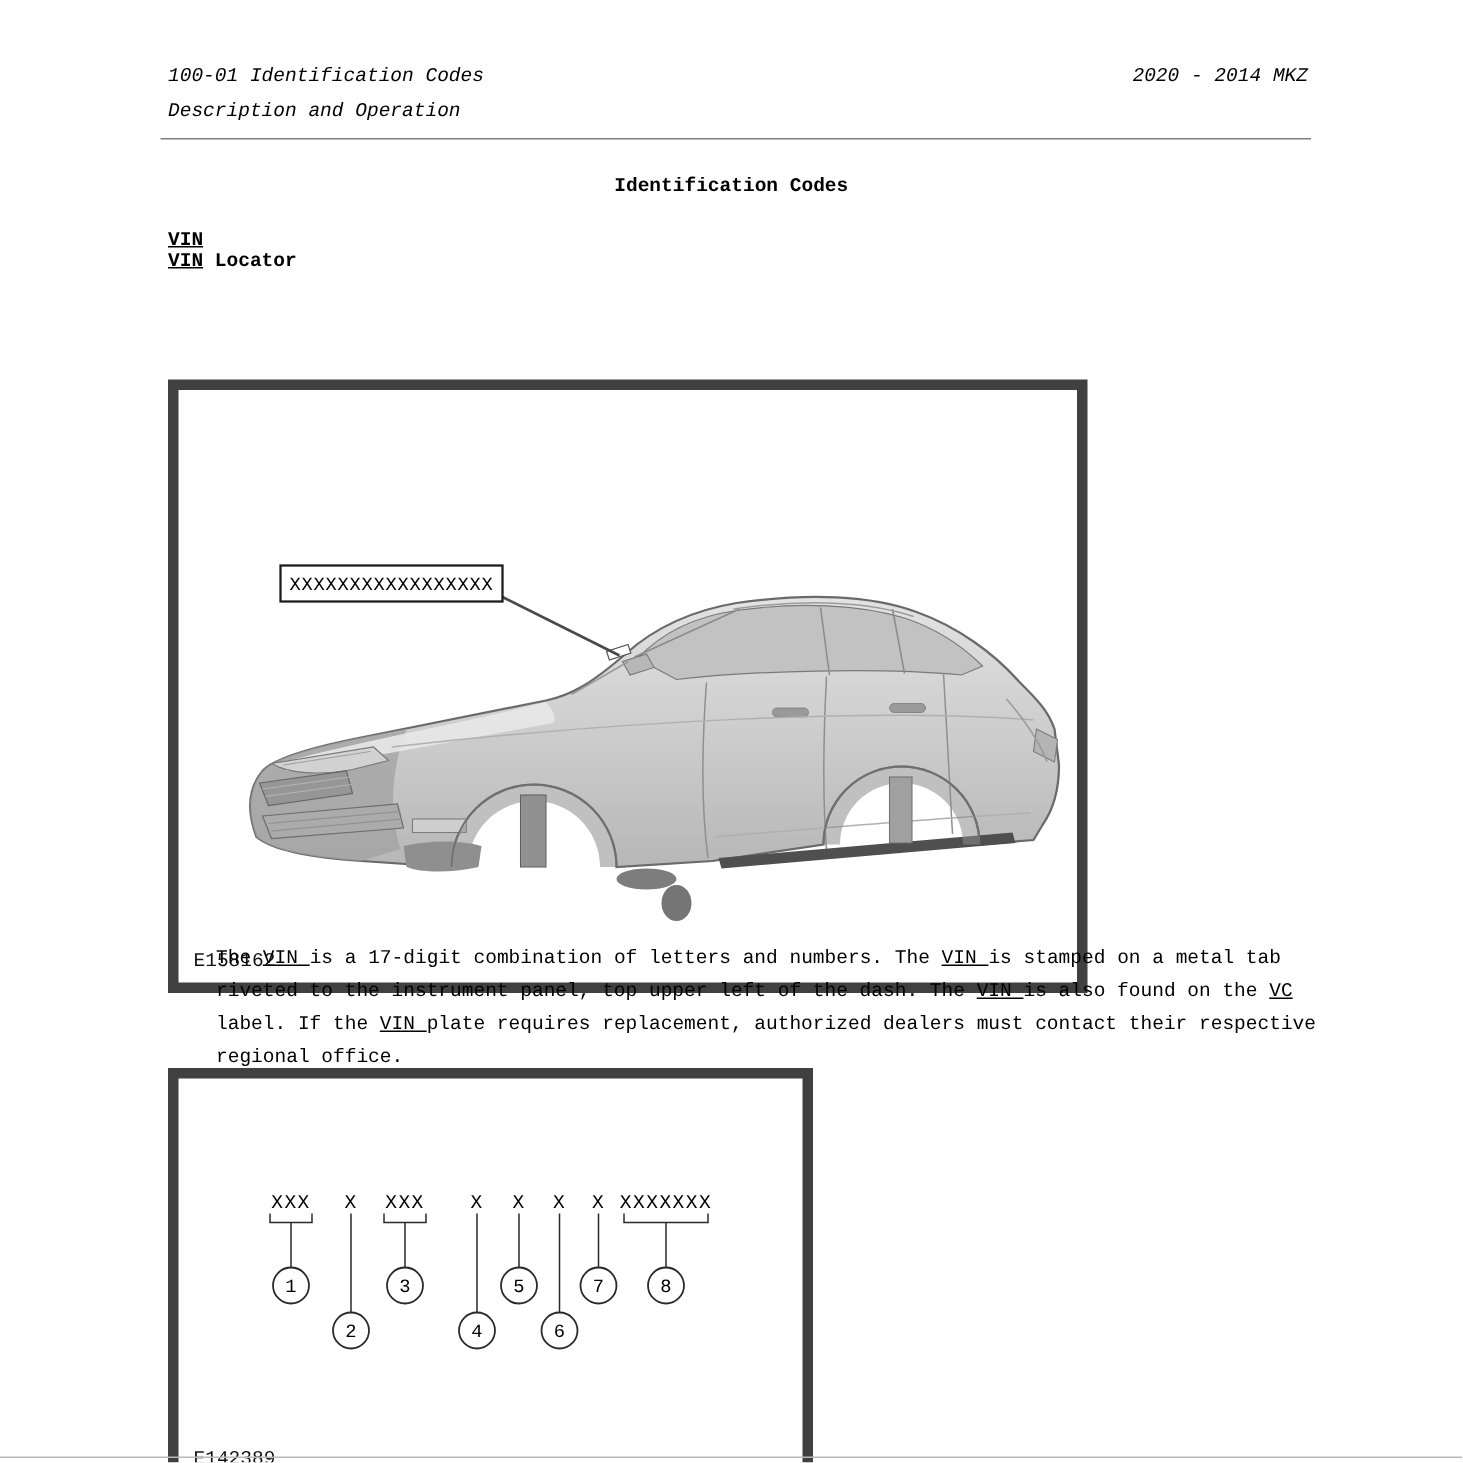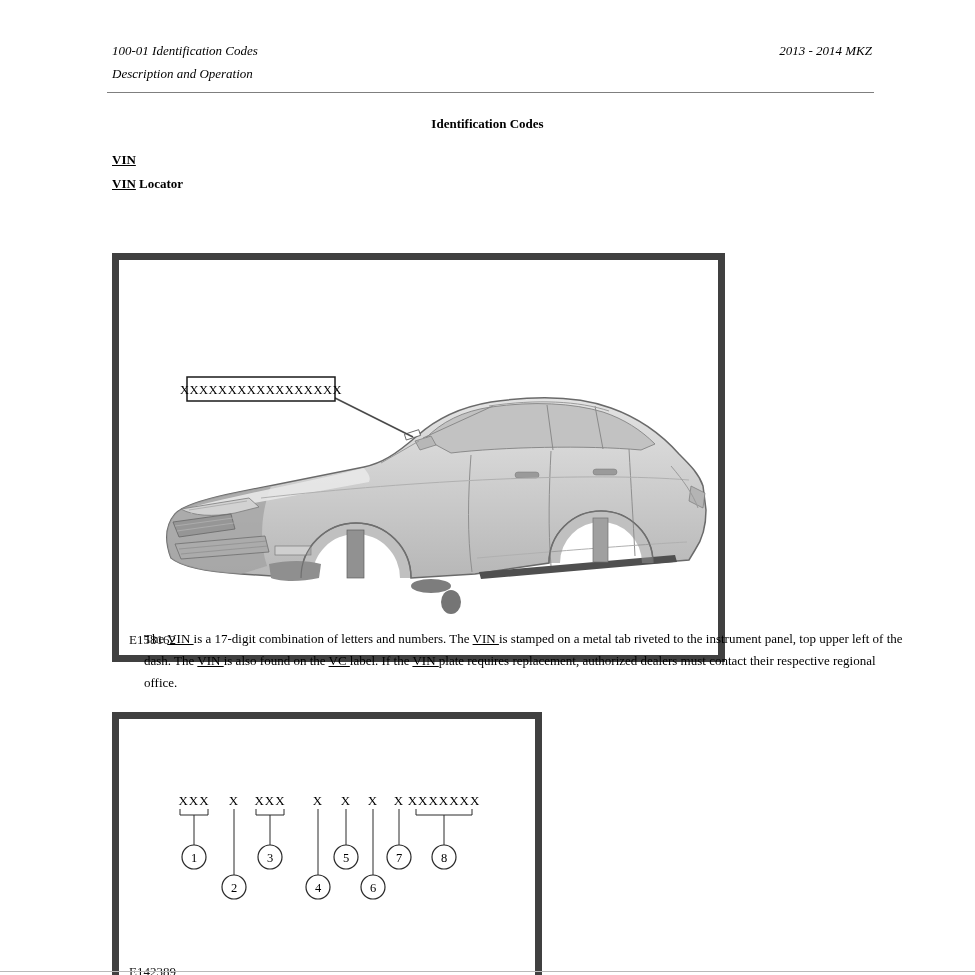--- a/index.html
+++ b/index.html
@@ -1,27 +1,27 @@
 <!DOCTYPE html>
 <html><head>
 <meta charset="utf-8">
 <style>
   html,body{margin:0;padding:0;background:#ffffff;}
   .page{
     position:relative;width:975px;height:975px;background:#fff;
-    font-family:Liberation Serif, serif;color:#000;overflow:hidden;
+    font-family:Liberation Mono, monospace;color:#000;overflow:hidden;
   }
   .hdr{position:absolute;top:39px;font-size:13px;font-style:italic;line-height:23px;}
   .hdr-left{left:112px;text-align:left;}
   .hdr-right{right:103px;text-align:right;}
   .top-rule{position:absolute;top:92px;left:107px;right:101px;border-top:1px solid #7f7f7f;}
   .page-title{position:absolute;top:116px;left:0;right:0;text-align:center;font-size:13px;font-weight:bold;}
   .h-bold{position:absolute;left:112px;font-size:13px;font-weight:bold;}
   .h-vin{top:152px;}
-  .h-vin-locator{top:176px;}
+  .h-vin-locator{top:166px;}
   .u{text-decoration:underline;}
   .figure{position:absolute;left:112px;border:7px solid #404040;background:#fff;margin-top:42px;}
   .figure1{top:211px;width:599px;height:395px;}
   .figure2{top:670px;width:416px;height:268px;}
   .figure svg{position:absolute;left:0;top:0;}
   .fig-id{position:absolute;left:10px;bottom:7px;font-size:13px;color:#111;}
   .para{position:absolute;top:615px;left:112px;width:760px;font-size:13px;line-height:22px;margin-left:32px;}
   .bottom-rule{position:absolute;top:971px;left:0;width:975px;border-top:1px solid #b9b9b9;}
   .vin-chars{font-size:13px;letter-spacing:1px;fill:#000;}
   .callout-num{font-size:12.5px;fill:#000;}
@@ -30,21 +30,21 @@
 </head>
 <body>
 
 <div class="page">
 
   <div class="hdr hdr-left">
     <div>100-01 Identification Codes</div>
     <div>Description and Operation</div>
   </div>
   <div class="hdr hdr-right">
-    <div>2013 - 2014 MKZ</div>
+    <div>2020 - 2014 MKZ</div>
   </div>
   <div class="top-rule"></div>
 
   <div class="page-title">Identification Codes</div>
 
   <div class="h-bold h-vin"><span class="u">VIN</span></div>
   <div class="h-bold h-vin-locator"><span class="u">VIN</span><span> Locator</span></div>
 
   <div class="figure figure1">
     <svg viewBox="0 0 599 395" width="599" height="395">

